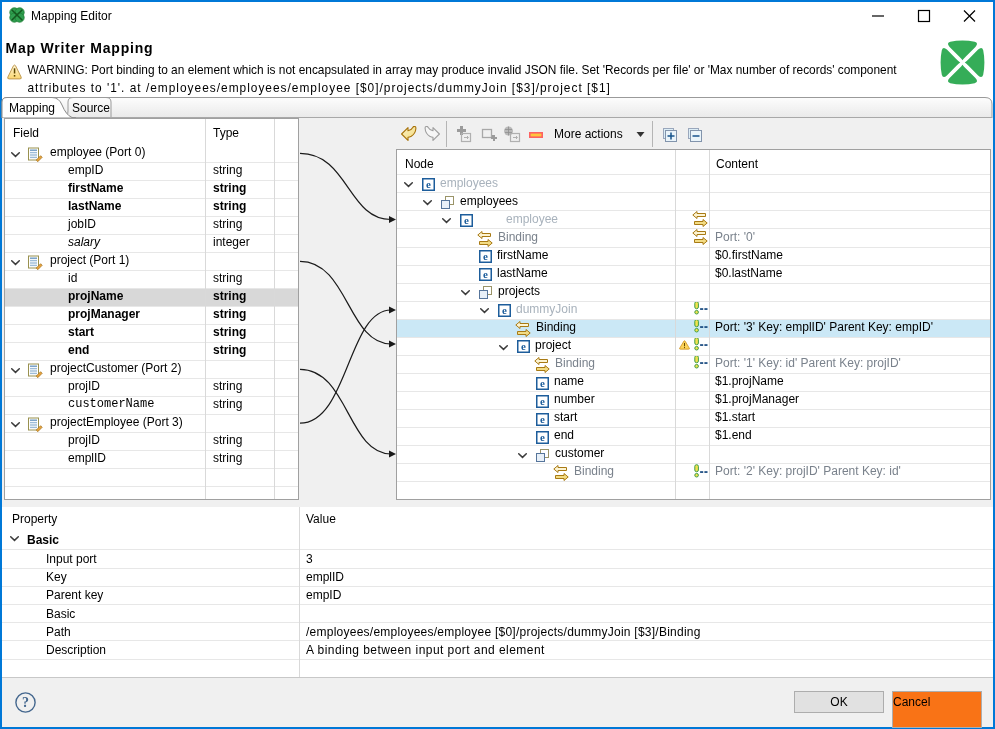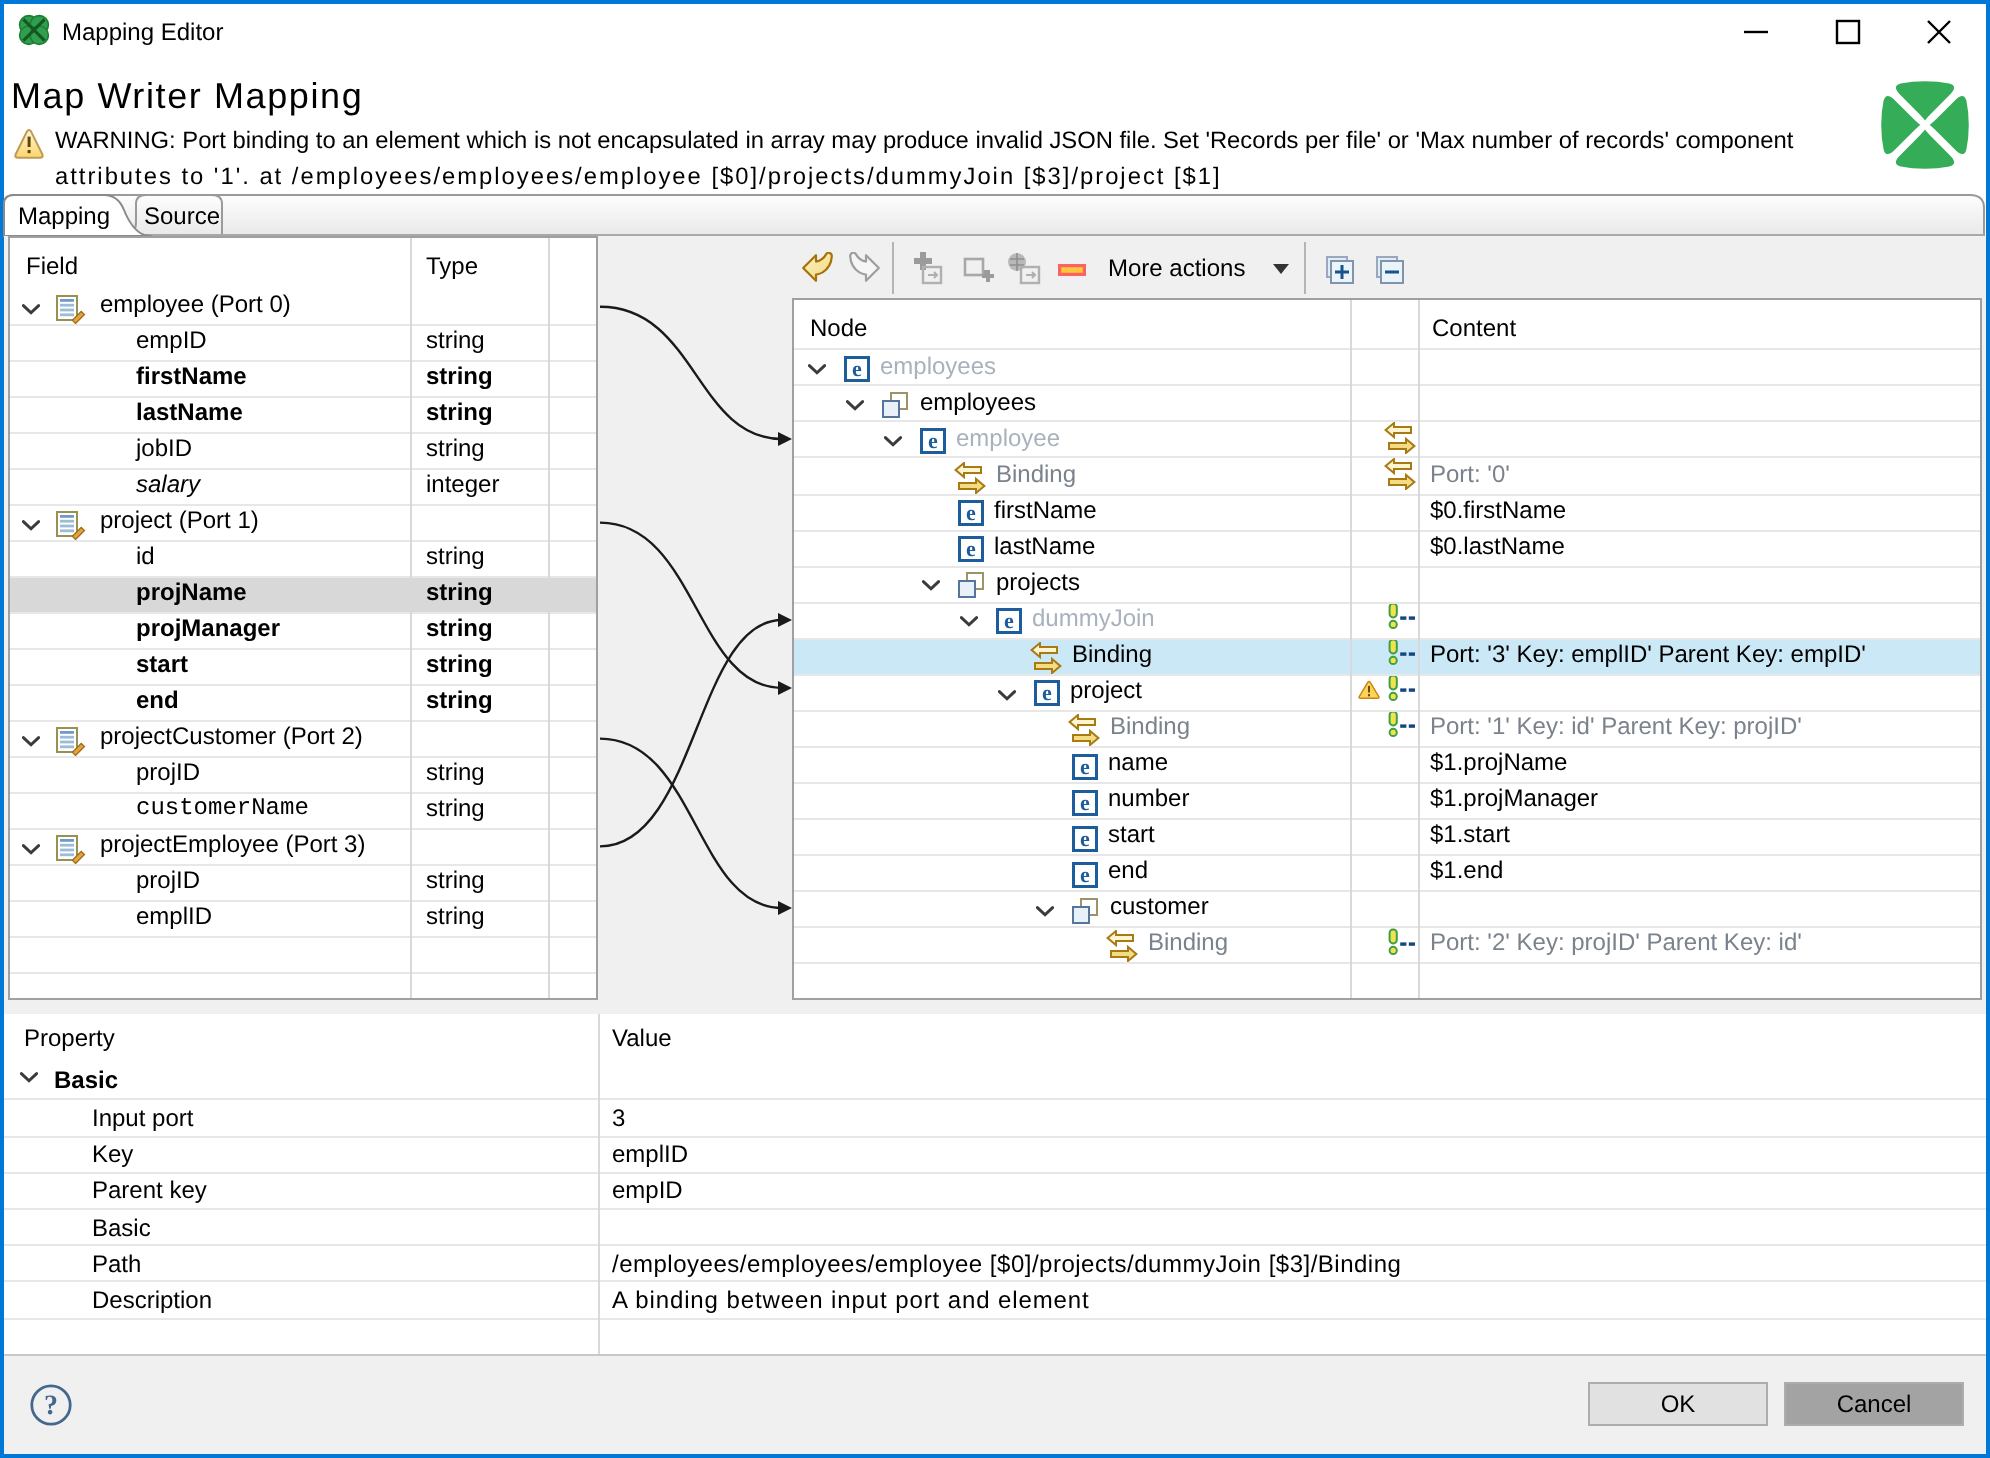--- a/index.html
+++ b/index.html
@@ -19,21 +19,21 @@
       <circle cx="10.6" cy="10.6" r="4.6"></circle>
     </g>
     <path d="M2.7,2.7 L13.3,13.3 M13.3,2.7 L2.7,13.3" stroke="#14581f" stroke-width="1.5"></path>
   </svg>
 <div class="txt" style="left:31px;top:9px;font-size:12px">Mapping Editor</div>
 <svg class="abs" style="left:868px;top:8px" width="120" height="16" viewBox="0 0 120 16">
     <path d="M4,8 L16,8" stroke="#000" stroke-width="1.2"></path>
     <rect x="50.5" y="2.5" width="11" height="11" fill="none" stroke="#000" stroke-width="1.2"></rect>
     <path d="M96,2.5 L107,13.5 M107,2.5 L96,13.5" stroke="#000" stroke-width="1.2"></path>
   </svg>
-<div class="txt" style="left:5.5px;top:40.8px;font-size:18px;font-weight:normal;letter-spacing:0.8px">Map Writer Mapping</div>
+<div class="txt" style="left:5.5px;top:40.8px;font-size:14px;font-weight:bold;letter-spacing:0.8px">Map Writer Mapping</div>
 <svg style="position:absolute;left:7px;top:63.5px" width="15" height="16" viewBox="0 0 15 16">
     <defs>
       <linearGradient id="wg" x1="0" y1="0" x2="0" y2="1">
         <stop offset="0" stop-color="#fdf6d8"></stop>
         <stop offset="1" stop-color="#fbd66e"></stop>
       </linearGradient>
     </defs>
     <path d="M6.5,1.7 Q7.5,0.4 8.5,1.7 L14.1,13 Q14.9,14.9 12.9,14.9 L2.1,14.9 Q0.1,14.9 0.9,13 Z" fill="url(#wg)" stroke="#c09a50" stroke-width="1" stroke-linejoin="round"></path>
     <rect x="6.8" y="4.3" width="1.5" height="5.2" fill="#5f4700"></rect>
     <rect x="6.8" y="11" width="1.5" height="1.6" fill="#5f4700"></rect>
@@ -239,21 +239,21 @@
     <rect x="0.5" y="4.5" width="8" height="8" fill="#e8f0f8" stroke="#56759b" stroke-width="1"></rect>
   </svg>
 <div class="txt" style="left:460px;top:193.6px">employees</div>
 <svg style="position:absolute;left:442px;top:218.28px" width="9" height="6" viewBox="0 0 9 6">
     <path d="M0.7,0.8 L4.5,4.4 L8.3,0.8" fill="none" stroke="#3b3b3b" stroke-width="1.5" stroke-linecap="round"></path>
   </svg>
 <svg style="position:absolute;left:460px;top:214.18px" width="13" height="13" viewBox="0 0 13 13">
     <rect x="0.75" y="0.75" width="11.5" height="11.5" fill="#fff" stroke="#1d5d9b" stroke-width="1.5"></rect>
     <text x="6.5" y="10" font-family="Liberation Serif,serif" font-weight="bold" font-size="11" fill="#1d5d9b" text-anchor="middle">e</text>
   </svg>
-<div class="txt gb" style="left:478px;top:211.7px">employee</div>
+<div class="txt gb" style="left:506px;top:211.7px">employee</div>
 <svg style="position:absolute;left:692px;top:211.18px" width="16" height="16" viewBox="0 0 16 16">
     <path d="M5,0.5 L5,2.5 L13.5,2.5 L13.5,5.5 L5,5.5 L5,7.5 L0.8,4 Z" fill="#fdf4d2" stroke="#a87a14" stroke-width="1"></path>
     <path d="M11,8.5 L11,10.5 L2.5,10.5 L2.5,13.5 L11,13.5 L11,15.5 L15.2,12 Z" fill="#f3dc84" stroke="#a87a14" stroke-width="1"></path>
   </svg>
 <svg style="position:absolute;left:477px;top:230.92000000000002px" width="16" height="16" viewBox="0 0 16 16">
     <path d="M5,0.5 L5,2.5 L13.5,2.5 L13.5,5.5 L5,5.5 L5,7.5 L0.8,4 Z" fill="#fdf4d2" stroke="#a87a14" stroke-width="1"></path>
     <path d="M11,8.5 L11,10.5 L2.5,10.5 L2.5,13.5 L11,13.5 L11,15.5 L15.2,12 Z" fill="#f3dc84" stroke="#a87a14" stroke-width="1"></path>
   </svg>
 <div class="txt gray" style="left:498px;top:229.7px">Binding</div>
 <svg style="position:absolute;left:692px;top:229.22000000000003px" width="16" height="16" viewBox="0 0 16 16">
@@ -428,12 +428,12 @@
 <div class="row-line" style="left:2px;top:640.4px;width:991px"></div>
 <div class="row-line" style="left:2px;top:658.6px;width:991px"></div>
 <div class="row-line" style="left:2px;top:676.8px;width:991px"></div>
 <div class="vline" style="left:299px;top:507px;height:170px"></div>
 <div class="abs" style="left:2px;top:677px;width:991px;height:50px;background:#f0f0f0;border-top:1px solid #c8c8c8"></div>
 <svg class="abs" style="left:15px;top:692px" width="21" height="21" viewBox="0 0 21 21">
     <circle cx="10.5" cy="10.5" r="9.6" fill="none" stroke="#44678e" stroke-width="1.4"></circle>
     <text x="10.5" y="15.2" font-size="14" font-weight="bold" text-anchor="middle" fill="#44678e" font-family="Liberation Serif,serif">?</text>
   </svg>
 <div class="abs" style="left:794px;top:691px;width:90px;height:22px;background:#e1e1e1;border:1px solid #adadad;text-align:center;line-height:20px;font-size:12px">OK</div>
-<div class="abs" style="left:892px;top:691px;width:90px;height:22px;background:#a3a3a3;border:1px solid #adadad;text-align:center;line-height:20px;font-size:12px">Cancel</div>
+<div class="abs" style="left:892px;top:691px;width:90px;height:37px;background:#f97316;border:1px solid #adadad;line-height:20px;font-size:12px">Cancel</div>
 </body></html>

